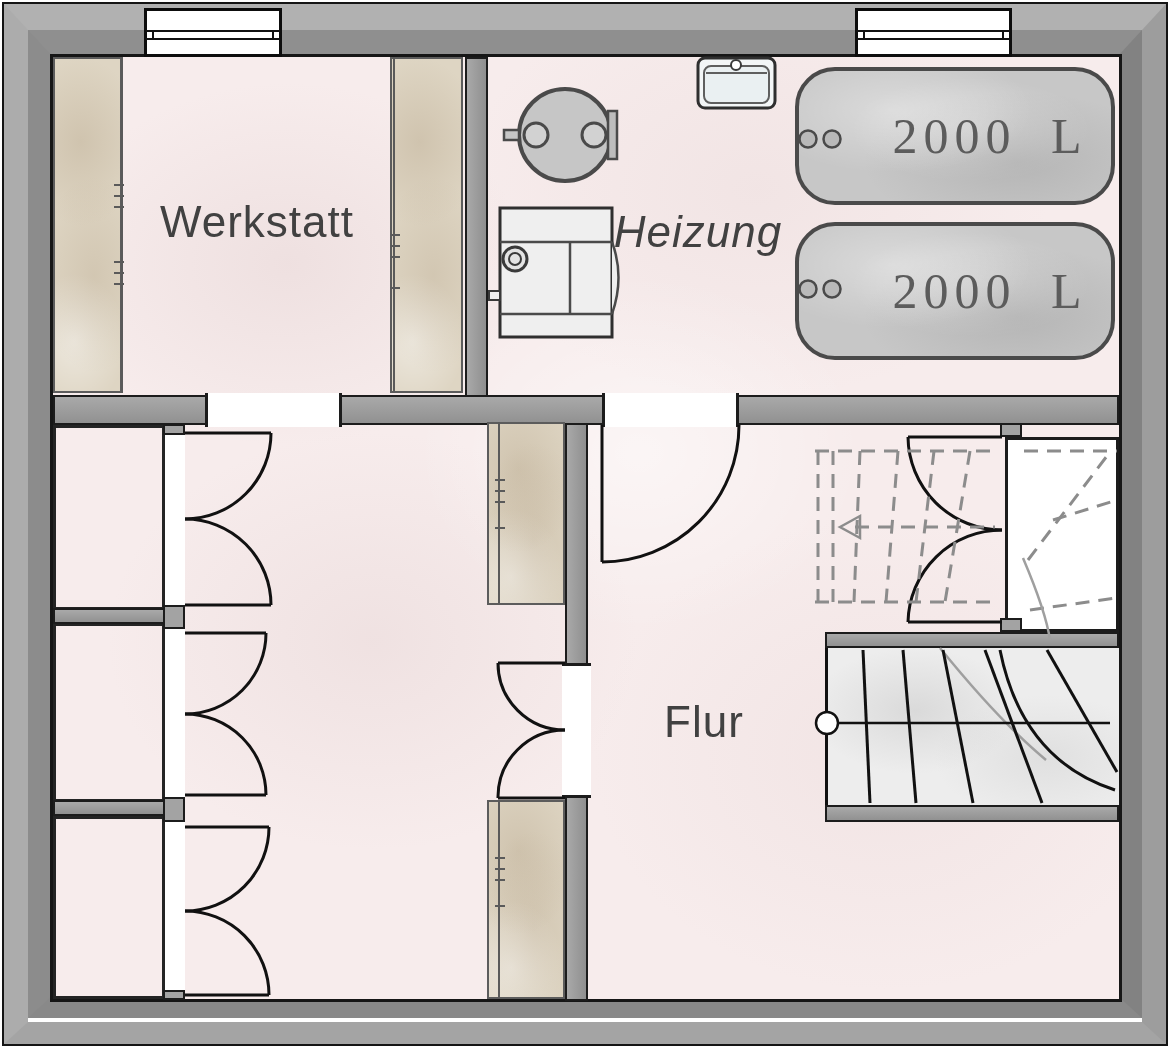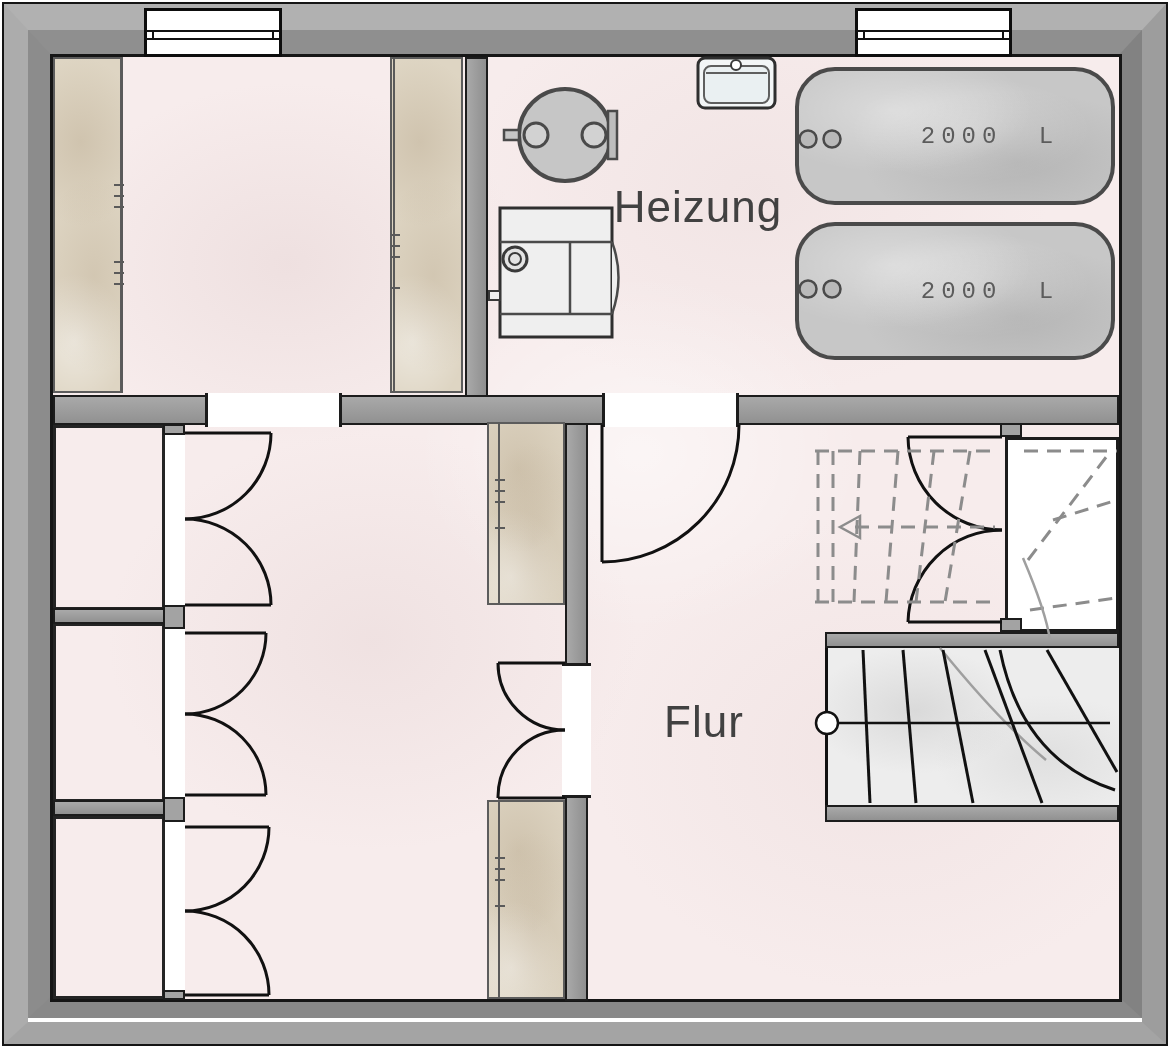--- a/index.html
+++ b/index.html
@@ -49,21 +49,21 @@
   .window{background:#ffffff;border:3px solid #0d0d0d;}
 
   .tank{background:
       radial-gradient(200px 90px at 30% 30%, rgba(255,255,255,.35), transparent 70%),
       radial-gradient(220px 100px at 70% 70%, rgba(100,100,100,.18), transparent 70%),
       radial-gradient(160px 70px at 55% 45%, rgba(255,255,255,.3), transparent 75%),
       #c7c7c7;
       border:4px solid #4a4a4a;border-radius:40px;}
   .tank-label{position:absolute;left:0;top:0;width:100%;height:100%;display:flex;
       align-items:center;justify-content:center;padding-left:70px;box-sizing:border-box;
-      font-family:Liberation Mono, monospace;font-size:24px;color:#5c5c5c;
+      font-family:Liberation Serif, serif;font-size:50px;color:#5c5c5c;
       letter-spacing:6px;word-spacing:16px;}
 
   .room-label{position:absolute;transform:translate(-50%,-50%);font-size:44px;
       color:#414141;letter-spacing:1px;white-space:nowrap;}
 
   svg.overlay{position:absolute;left:0;top:0;width:1175px;height:1064px;pointer-events:none;}
 </style>
 </head>
 <body>
 
@@ -246,16 +246,17 @@
     </g>
 
     <g fill="#b9b9b9" stroke="#4a4a4a" stroke-width="2.5">
       <circle cx="808" cy="139" r="8.5"></circle>
         <circle cx="832" cy="139" r="8.5"></circle>
       <circle cx="808" cy="289" r="8.5"></circle>
         <circle cx="832" cy="289" r="8.5"></circle>
     </g>
   </svg>
 
-  <div class="room-label" style="left:698px;top:207px;">Heizung</div>
+  <div class="room-label" style="left:257px;top:222px;">Werkstatt</div>
+  <div class="room-label" style="left:698px;top:232px;font-style:italic;">Heizung</div>
   <div class="room-label" style="left:704px;top:722px;">Flur</div>
 
 </div>
 
 </body></html>

